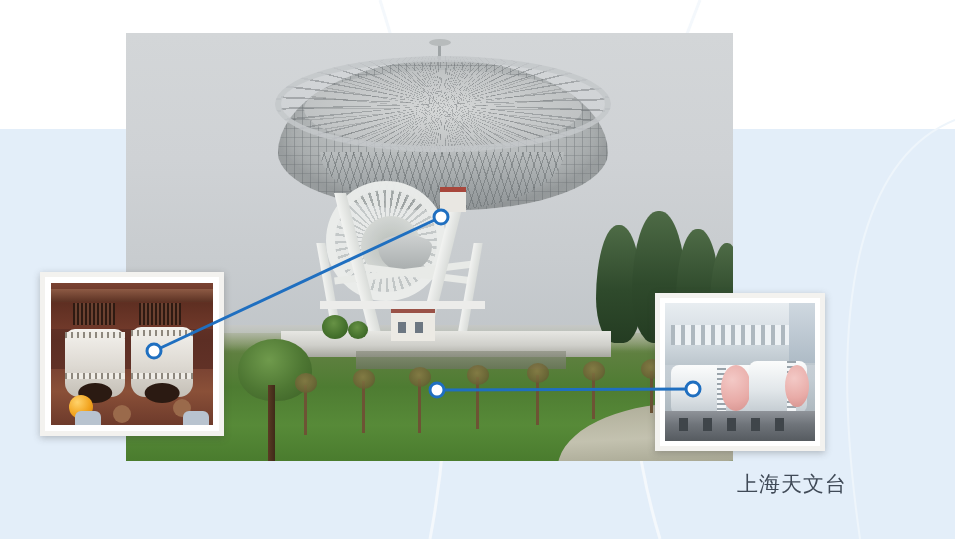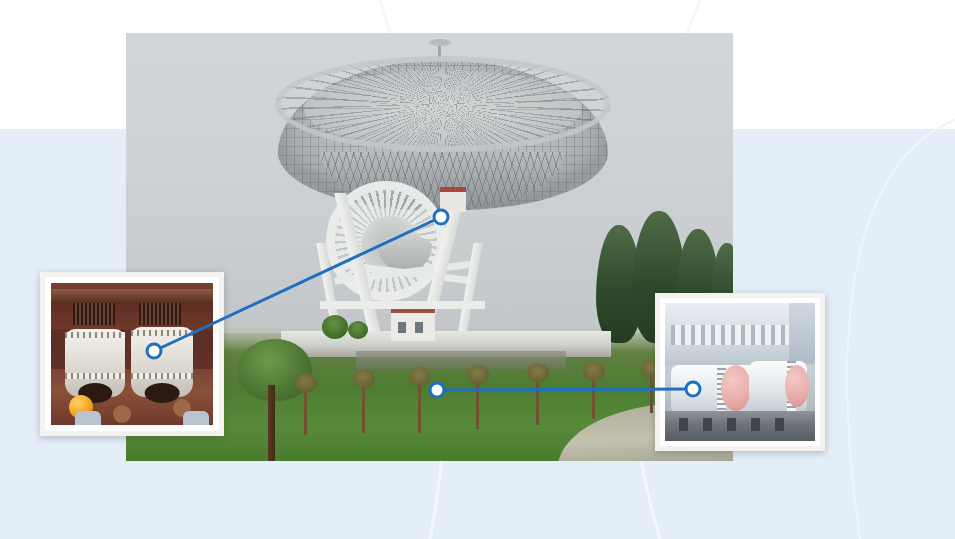--- a/index.html
+++ b/index.html
@@ -316,14 +316,15 @@
     </g>
     <g stroke="#1f6fc0" stroke-width="3" fill="none">
       <line x1="437" y1="390" x2="693" y2="389"></line>
     </g>
     <circle cx="441" cy="217" r="7" fill="#ffffff" stroke="#1f6fc0" stroke-width="3"></circle>
     <circle cx="154" cy="351" r="7" fill="#ffffff" stroke="#1f6fc0" stroke-width="3"></circle>
     <circle cx="437" cy="390" r="7" fill="#ffffff" stroke="#1f6fc0" stroke-width="3"></circle>
     <circle cx="693" cy="389" r="7" fill="#ffffff" stroke="#1f6fc0" stroke-width="3"></circle>
   </svg>
 
+  <div class="caption">上海天文台</div>
 
 </div>
 
 </body></html>

